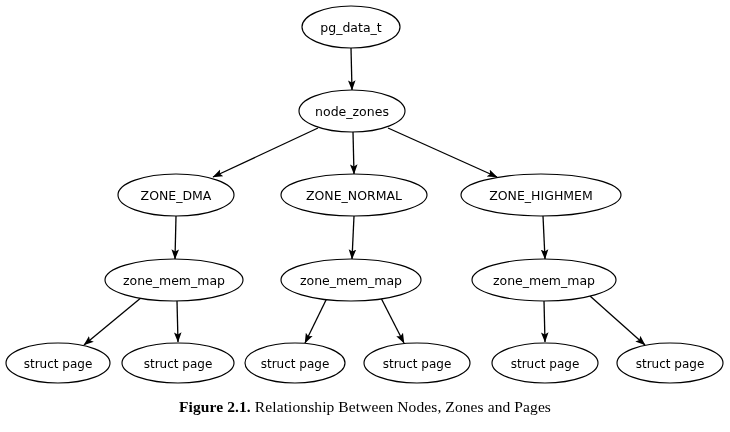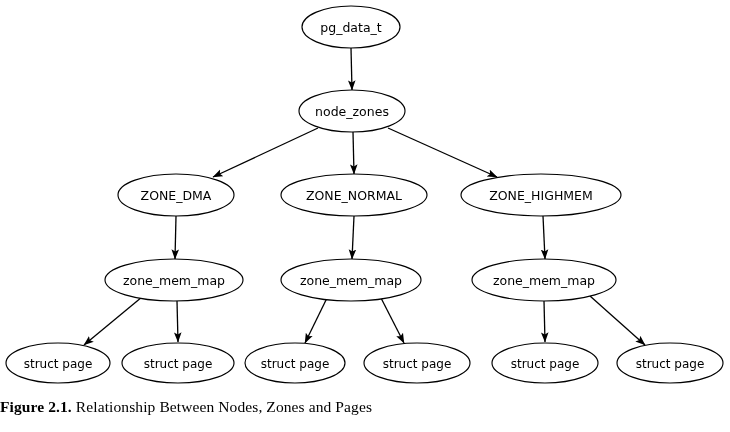--- a/index.html
+++ b/index.html
@@ -51,21 +51,21 @@
   }
   .edge-head {
     fill: #000000;
     stroke: none;
   }
   #caption {
     position: absolute;
     left: 0;
     top: 398px;
     width: 730px;
-    text-align: left;
+    text-align: center;
     font-family: "Liberation Serif", "DejaVu Serif", serif;
     font-size: 15.5px;
     color: #000000;
     letter-spacing: 0.1px;
     white-space: nowrap;
   }
   #caption .cap-num {
     font-weight: bold;
     margin-right: 4px;
   }

